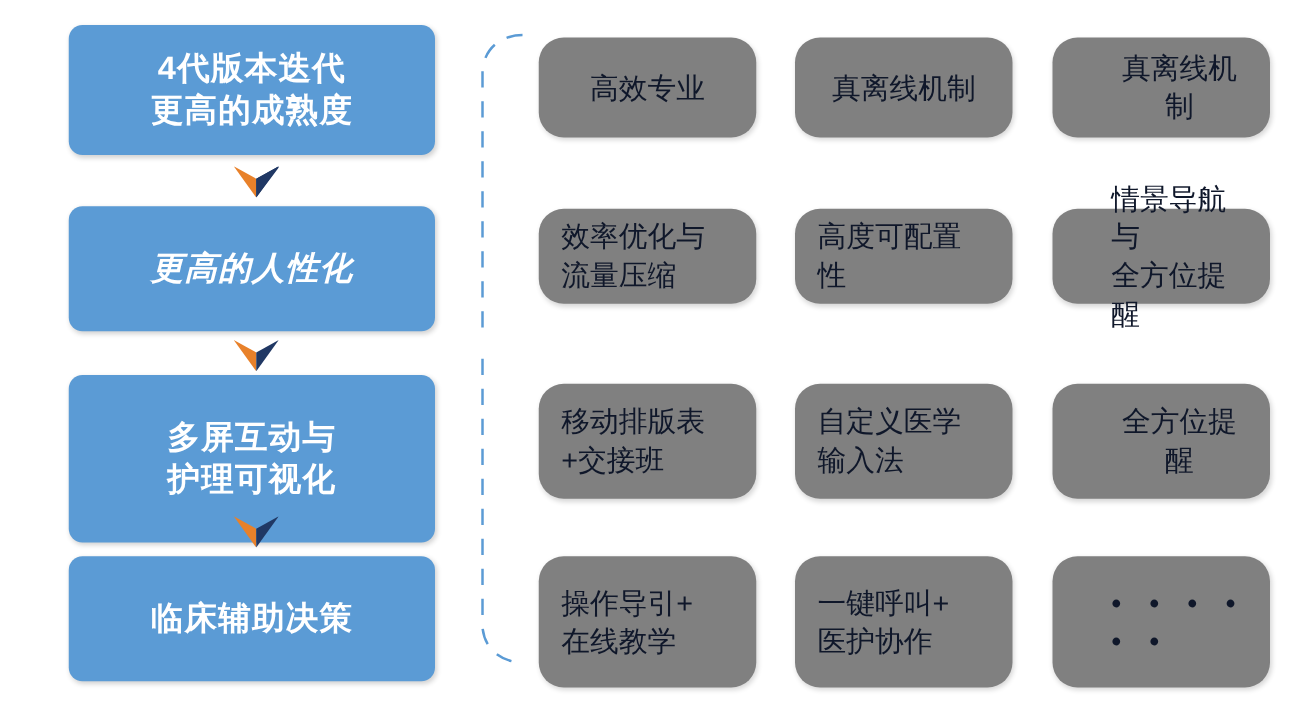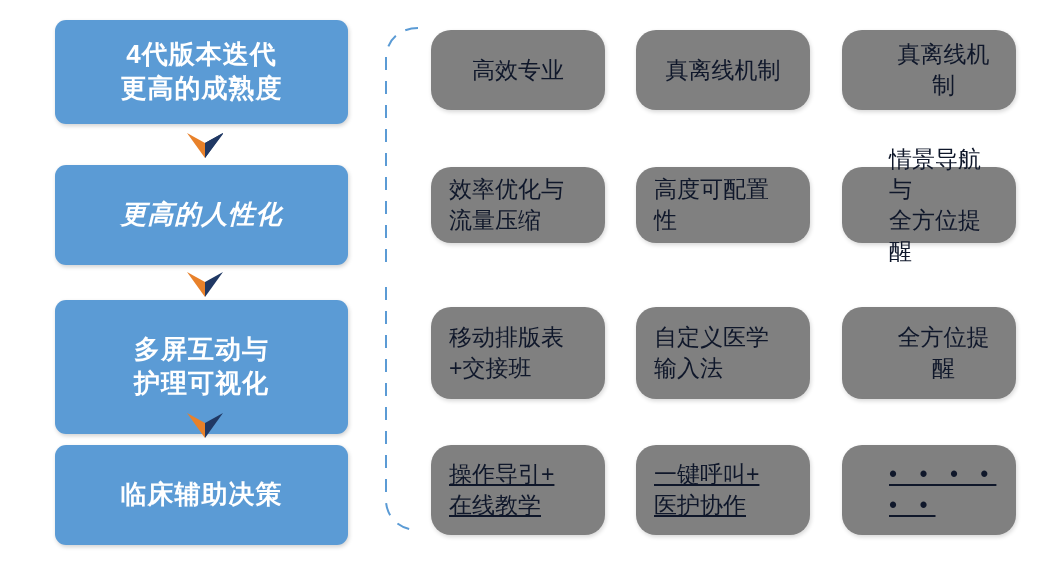--- a/index.html
+++ b/index.html
@@ -102,21 +102,21 @@
   .gbox.left   .txt { text-align: left; }
 
   
   .c0 { left: 0px; }
   .c1 { left: 205px; }
   .c2 { left: 411px; padding-left: 47px; }
   
   .r0 { top: 0px;   height: 80px; }
   .r1 { top: 137px; height: 76px; }
   .r2 { top: 277px; height: 92px; }
-  .r3 { top: 415px; height: 90px; text-decoration: underline; }
+  .r3 { top: 415px; height: 105px; }
 
   .dots {
     letter-spacing: 8px;
     font-size: 23px;
   }
 </style>
 </head>
 <body>
 
 <div id="stage">

